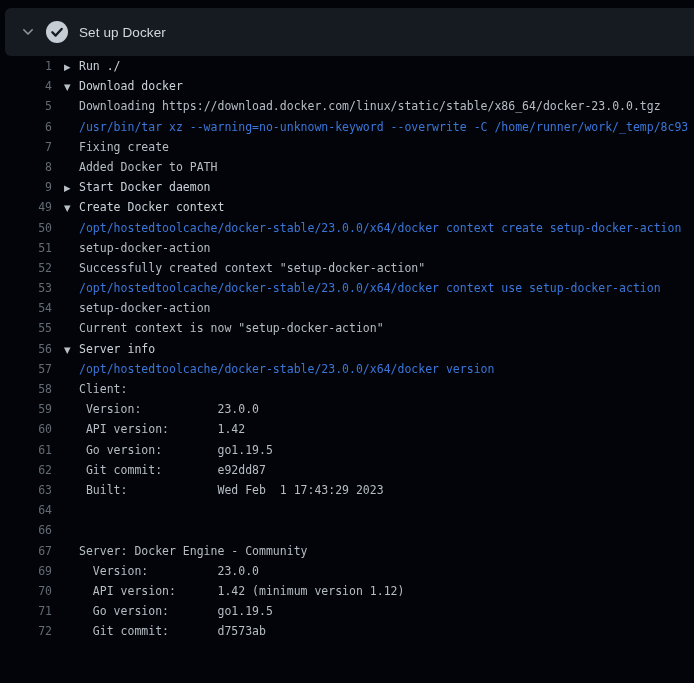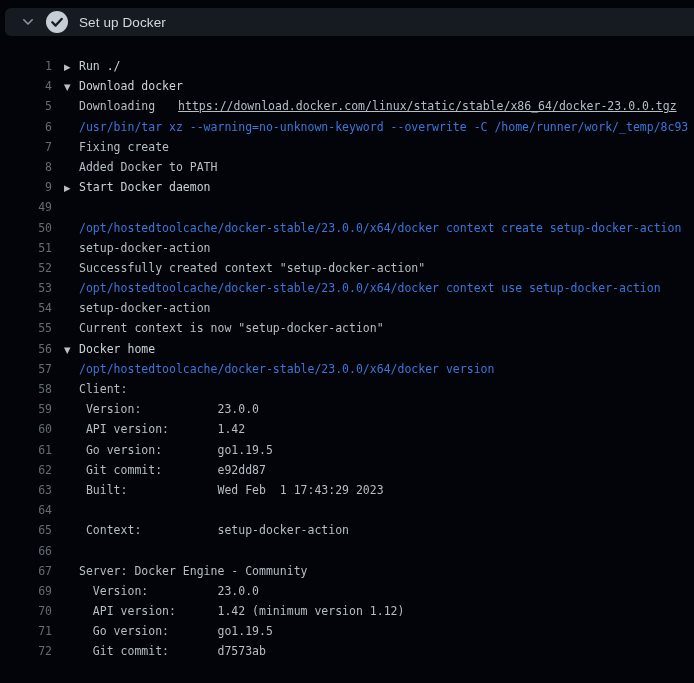--- a/index.html
+++ b/index.html
@@ -3,21 +3,21 @@
 <meta charset="utf-8">
 <style>
   html,body{margin:0;padding:0;}
   body{
     width:694px;height:683px;overflow:hidden;position:relative;
     background:#020409;
     font-family:"DejaVu Sans Mono",monospace;
   }
   
   .step-header{
-    position:absolute;top:8px;left:5px;right:0;height:28px;
+    position:absolute;top:8px;left:5px;right:0;height:48px;
     background:#161b22;border-radius:6px 0 0 6px;
     display:flex;align-items:center;gap:11px;
     padding-left:16px;box-sizing:border-box;
     cursor:pointer;
   }
   .chev{width:14px;height:14px;flex:none;display:block;}
   .status{width:22px;height:22px;flex:none;display:block;}
   .step-title{
     font-family:"Liberation Sans","DejaVu Sans",sans-serif;
     font-size:13.5px;color:#d2d8de;font-weight:400;
@@ -35,21 +35,21 @@
   }
   .content{margin-left:27px;flex:none;}
   .content.has-arrow{margin-left:12px;}
   .arrow{
     display:inline-block;width:15px;font-size:8.5px;
     font-family:"DejaVu Sans",sans-serif;color:#b9c0c7;
     cursor:pointer;
   }
   .line.group .content{color:#cad1d8;}
   .line.command .content{color:#3b76d8;}
-  .link{text-decoration:underline;cursor:pointer;margin-left:16px;}
+  .link{cursor:pointer;}
 </style>
 </head>
 <body>
 
 <div class="step-header">
   <svg class="chev" viewBox="0 0 16 16">
     <path d="M3.2 5.5 L8 10.3 L12.8 5.5" fill="none" stroke="#8d959f" stroke-width="1.8" stroke-linecap="round" stroke-linejoin="round"></path>
   </svg>
   <svg class="status" viewBox="0 0 16 16">
     <circle cx="8" cy="8" r="8" fill="#c6cdd5"></circle>
@@ -59,36 +59,35 @@
 </div>
 
 <div class="log">
     <div class="line group"><span class="num">1</span><span class="content has-arrow"><span class="arrow">▶</span><span>Run ./</span></span></div>
     <div class="line group"><span class="num">4</span><span class="content has-arrow"><span class="arrow">▼</span><span>Download docker</span></span></div>
     <div class="line plain"><span class="num">5</span><span class="content"><span>Downloading </span><span class="link">https://download.docker.com/linux/static/stable/x86_64/docker-23.0.0.tgz</span></span></div>
     <div class="line command"><span class="num">6</span><span class="content"><span>/usr/bin/tar xz --warning=no-unknown-keyword --overwrite -C /home/runner/work/_temp/8c93</span></span></div>
     <div class="line plain"><span class="num">7</span><span class="content"><span>Fixing create</span></span></div>
     <div class="line plain"><span class="num">8</span><span class="content"><span>Added Docker to PATH</span></span></div>
     <div class="line group"><span class="num">9</span><span class="content has-arrow"><span class="arrow">▶</span><span>Start Docker daemon</span></span></div>
-    <div class="line group"><span class="num">49</span></div>
+    <div class="line group"><span class="num">49</span><span class="content has-arrow"><span class="arrow">▼</span><span>Create Docker context</span></span></div>
     <div class="line command"><span class="num">50</span><span class="content"><span>/opt/hostedtoolcache/docker-stable/23.0.0/x64/docker context create setup-docker-action</span></span></div>
     <div class="line plain"><span class="num">51</span><span class="content"><span>setup-docker-action</span></span></div>
     <div class="line plain"><span class="num">52</span><span class="content"><span>Successfully created context "setup-docker-action"</span></span></div>
     <div class="line command"><span class="num">53</span><span class="content"><span>/opt/hostedtoolcache/docker-stable/23.0.0/x64/docker context use setup-docker-action</span></span></div>
     <div class="line plain"><span class="num">54</span><span class="content"><span>setup-docker-action</span></span></div>
     <div class="line plain"><span class="num">55</span><span class="content"><span>Current context is now "setup-docker-action"</span></span></div>
-    <div class="line group"><span class="num">56</span><span class="content has-arrow"><span class="arrow">▼</span><span>Docker home</span></span></div>
+    <div class="line group"><span class="num">56</span><span class="content has-arrow"><span class="arrow">▼</span><span>Server info</span></span></div>
     <div class="line command"><span class="num">57</span><span class="content"><span>/opt/hostedtoolcache/docker-stable/23.0.0/x64/docker version</span></span></div>
     <div class="line plain"><span class="num">58</span><span class="content"><span>Client:</span></span></div>
     <div class="line plain"><span class="num">59</span><span class="content"><span> Version:           23.0.0</span></span></div>
     <div class="line plain"><span class="num">60</span><span class="content"><span> API version:       1.42</span></span></div>
     <div class="line plain"><span class="num">61</span><span class="content"><span> Go version:        go1.19.5</span></span></div>
     <div class="line plain"><span class="num">62</span><span class="content"><span> Git commit:        e92dd87</span></span></div>
     <div class="line plain"><span class="num">63</span><span class="content"><span> Built:             Wed Feb  1 17:43:29 2023</span></span></div>
     <div class="line plain"><span class="num">64</span></div>
-    <div class="line plain"><span class="num">65</span><span class="content"><span> Context:           setup-docker-action</span></span></div>
     <div class="line plain"><span class="num">66</span><span class="content"><span></span></span></div>
     <div class="line plain"><span class="num">67</span><span class="content"><span>Server: Docker Engine - Community</span></span></div>
     <div class="line plain"><span class="num">69</span><span class="content"><span>  Version:          23.0.0</span></span></div>
     <div class="line plain"><span class="num">70</span><span class="content"><span>  API version:      1.42 (minimum version 1.12)</span></span></div>
     <div class="line plain"><span class="num">71</span><span class="content"><span>  Go version:       go1.19.5</span></span></div>
     <div class="line plain"><span class="num">72</span><span class="content"><span>  Git commit:       d7573ab</span></span></div>
   </div>
 
 </body></html>

